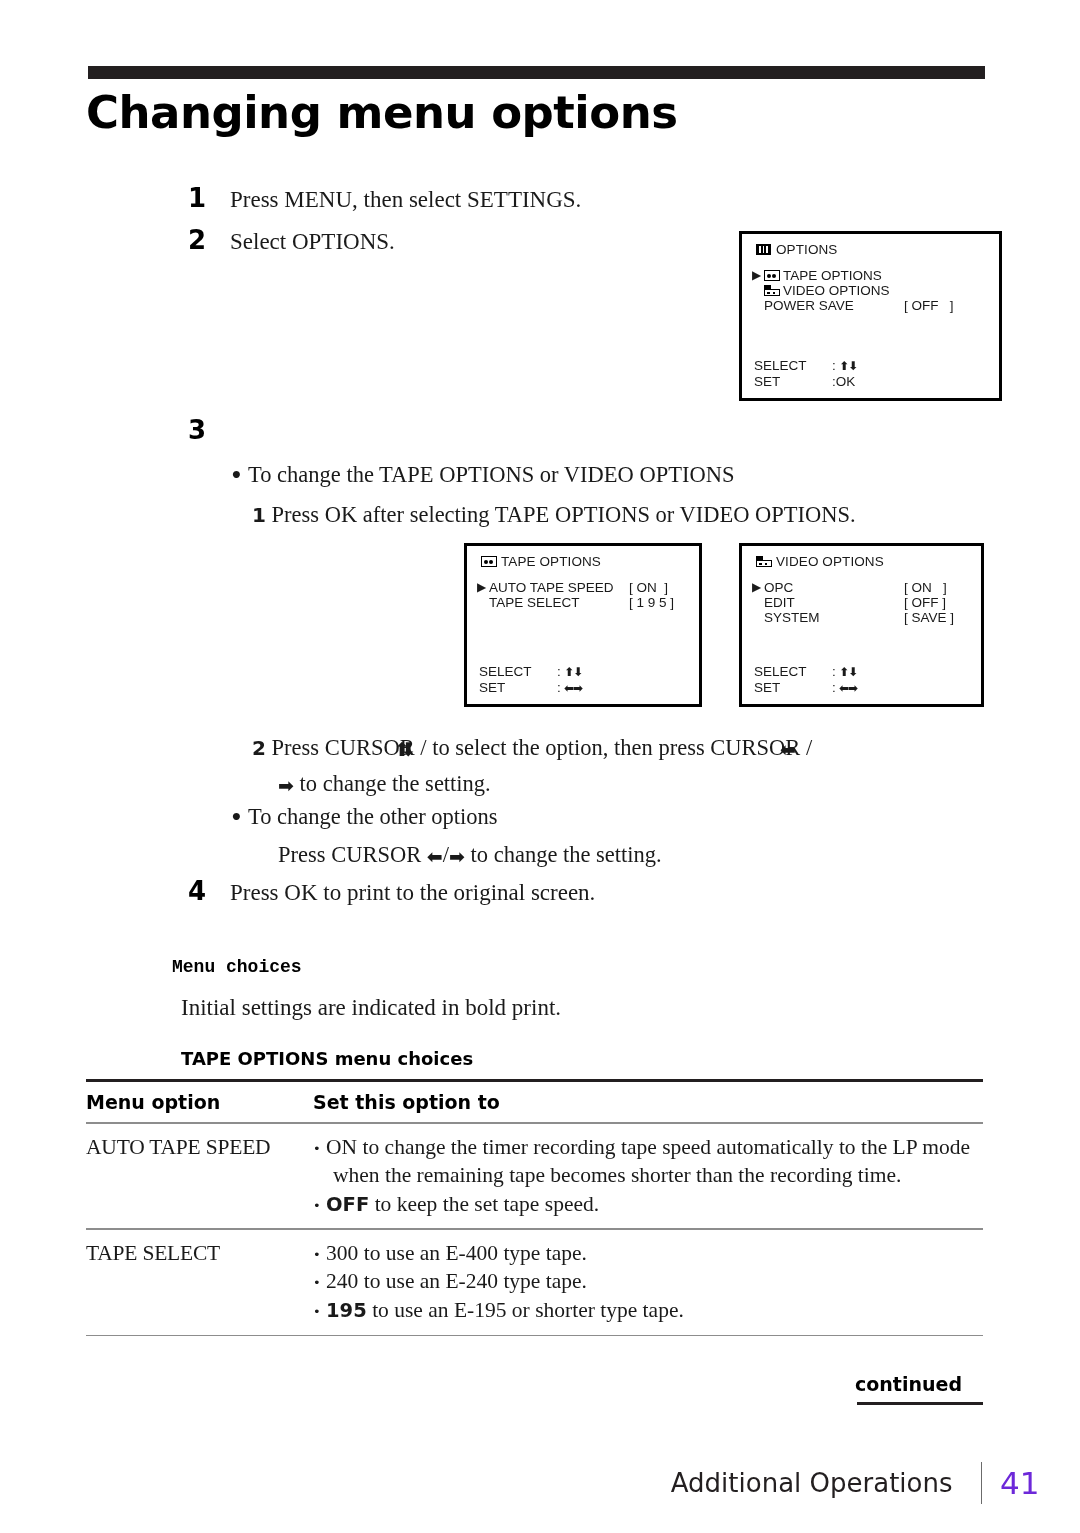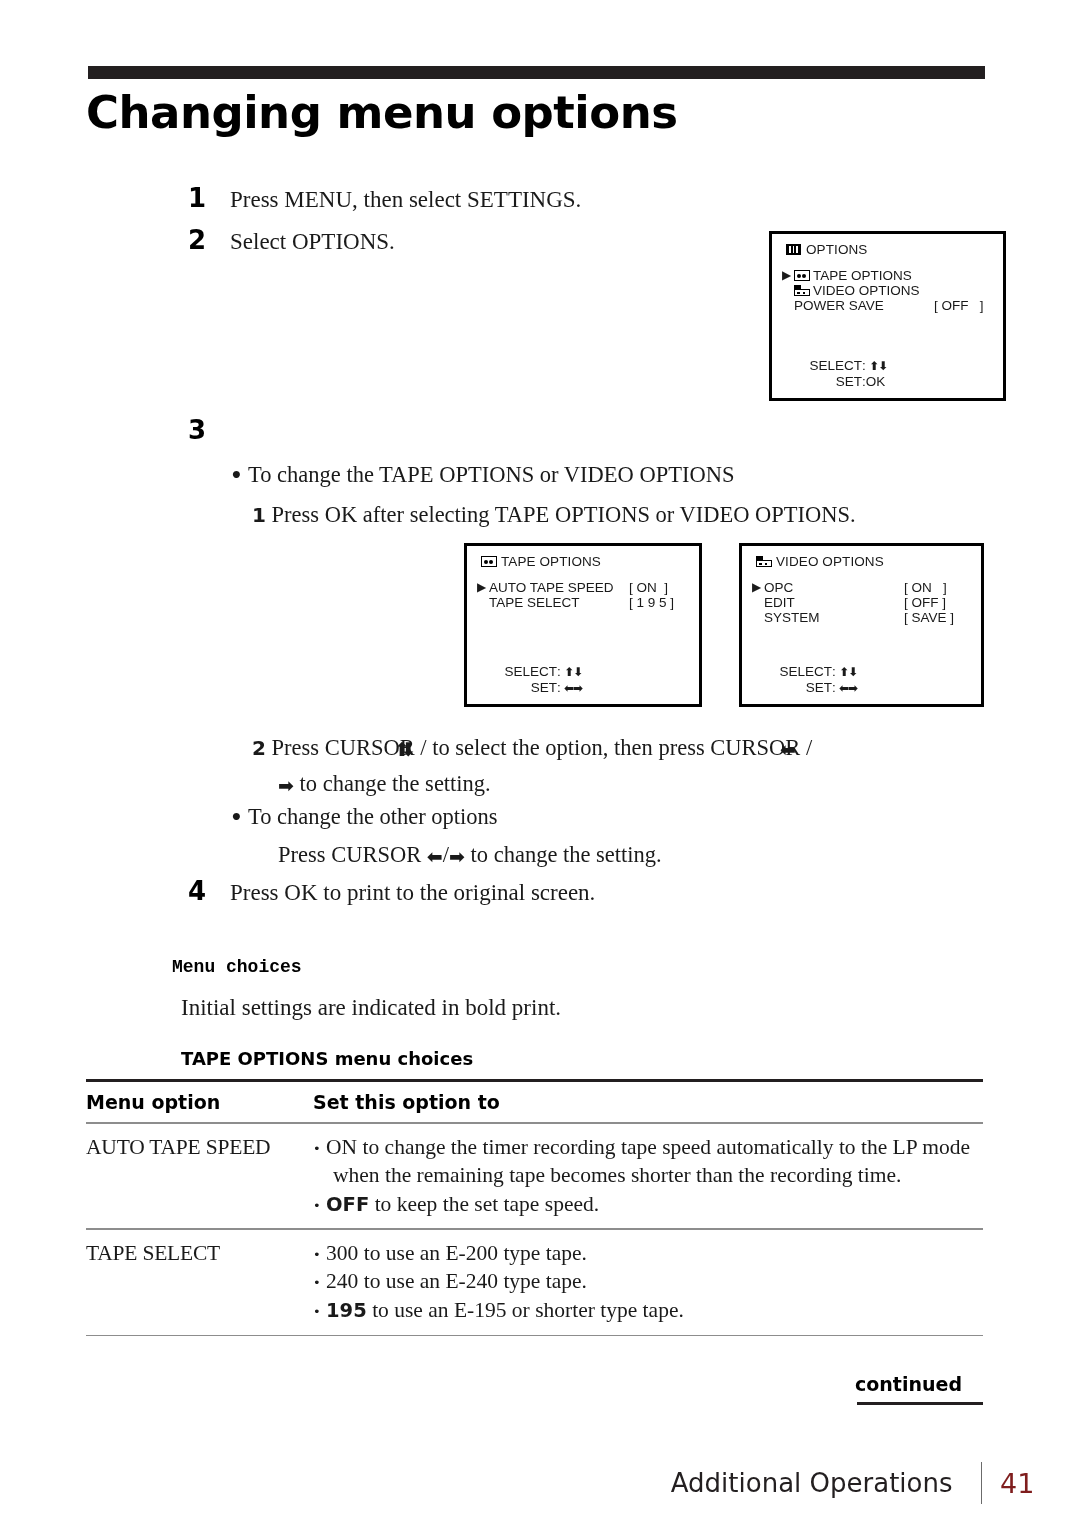--- a/index.html
+++ b/index.html
@@ -155,21 +155,21 @@
     font-size: 13.5px;
   }
   .osd-foot {
     position: absolute;
     left: 12px;
     bottom: 8px;
     font-size: 13.5px;
     line-height: 16px;
   }
   .osd-foot-row { display: flex; }
-  .osd-foot-key { width: 78px; text-align: right; }
+  .osd-foot-key { width: 78px; }
   .osd-foot-val { white-space: pre; }
   .ud-arrows {
     font-family: "DejaVu Sans", sans-serif;
     font-weight: bold;
     font-size: 12px;
     letter-spacing: -1px;
   }
 
   
   .ico {
@@ -319,22 +319,22 @@
     color: #231f20;
     padding-right: 28px;
   }
   .footer-div {
     width: 1.5px;
     height: 42px;
     background: #6b6b6b;
   }
   .footer-page {
     font-family: "DejaVu Sans", sans-serif;
-    font-size: 27px;
-    color: #7f1d1d;
+    font-size: 31px;
+    color: #6d28d9;
     padding-left: 18px;
     min-width: 44px;
   }
 </style>
 </head>
 <body>
 
 <div class="top-rule"></div>
 <div class="page-title">Changing menu options</div>
 
@@ -365,21 +365,21 @@
   <div class="sub-bullet l-3f"><span class="sub-bullet-dot">•</span> <span>To change the other options</span></div>
 
   <div class="sub-plain l-3g"><span>Press CURSOR </span><span class="arr">⬅</span><span>/</span><span class="arr">➡</span><span> to change the setting.</span></div>
 
   <div class="step l-4">
     <div class="step-num">4</div>
     <div class="step-body">Press OK to print to the original screen.</div>
   </div>
 </div>
 
-<div class="osd" style="left:769px; top:231px; width:237px; height:170px;padding-left:44px;">
+<div class="osd" style="left:739px; top:231px; width:263px; height:170px;padding-left:44px;">
   <div class="osd-title">
     <span class="ico ico-options">
         <i></i>
         <i></i>
         <i></i>
       </span>
     <span>OPTIONS</span>
   </div>
   <div class="osd-rows">
     <div class="osd-row">
@@ -516,21 +516,21 @@
     <div class="c2">
       <div class="bul"><span class="bdot">•</span> <span>ON</span><span> to change the timer recording tape speed automatically to the LP mode when the remaining tape becomes shorter than the recording time.</span></div>
       <div class="bul"><span class="bdot">•</span> <span class="bold">OFF</span><span> to keep the set tape speed.</span></div>
     </div>
   </div>
   <div class="rule-thin"></div>
 
   <div class="trow">
     <div class="c1">TAPE SELECT</div>
     <div class="c2">
-      <div class="bul"><span class="bdot">•</span> <span>300</span><span> to use an E-200 type tape.</span></div>
+      <div class="bul"><span class="bdot">•</span> <span>300</span><span> to use an E-400 type tape.</span></div>
       <div class="bul"><span class="bdot">•</span> <span>240</span><span> to use an E-240 type tape.</span></div>
       <div class="bul"><span class="bdot">•</span> <span class="bold">195</span><span> to use an E-195 or shorter type tape.</span></div>
     </div>
   </div>
   <div class="rule-thin"></div>
 </div>
 
 <div class="continued">continued</div>
 <div class="continued-rule"></div>
 <div class="footer">

